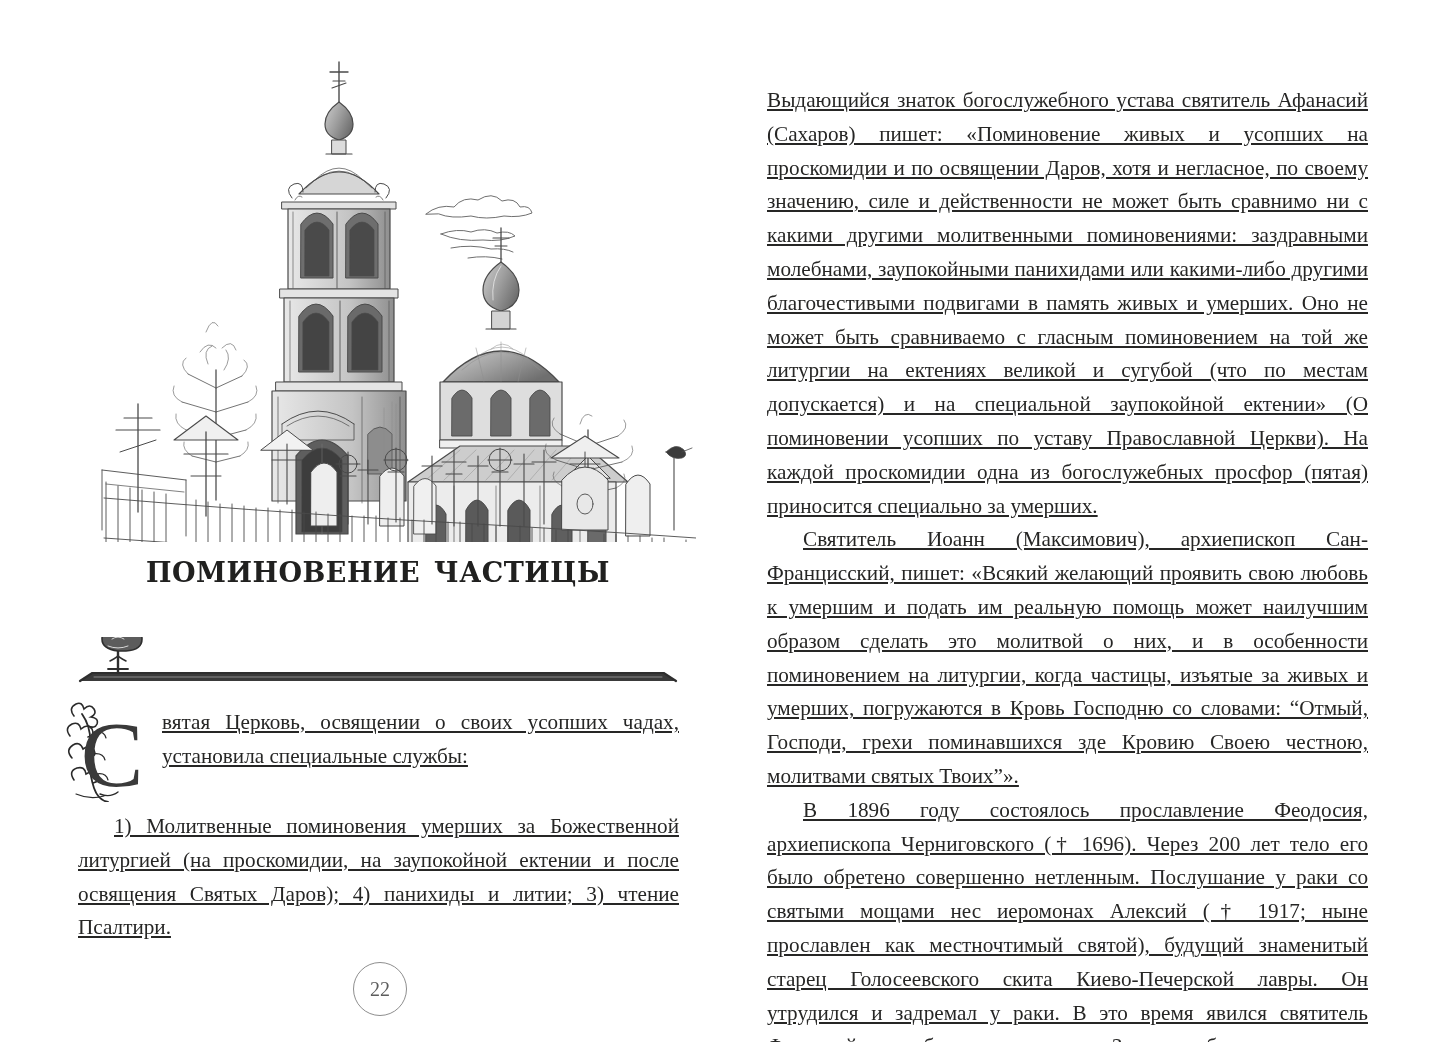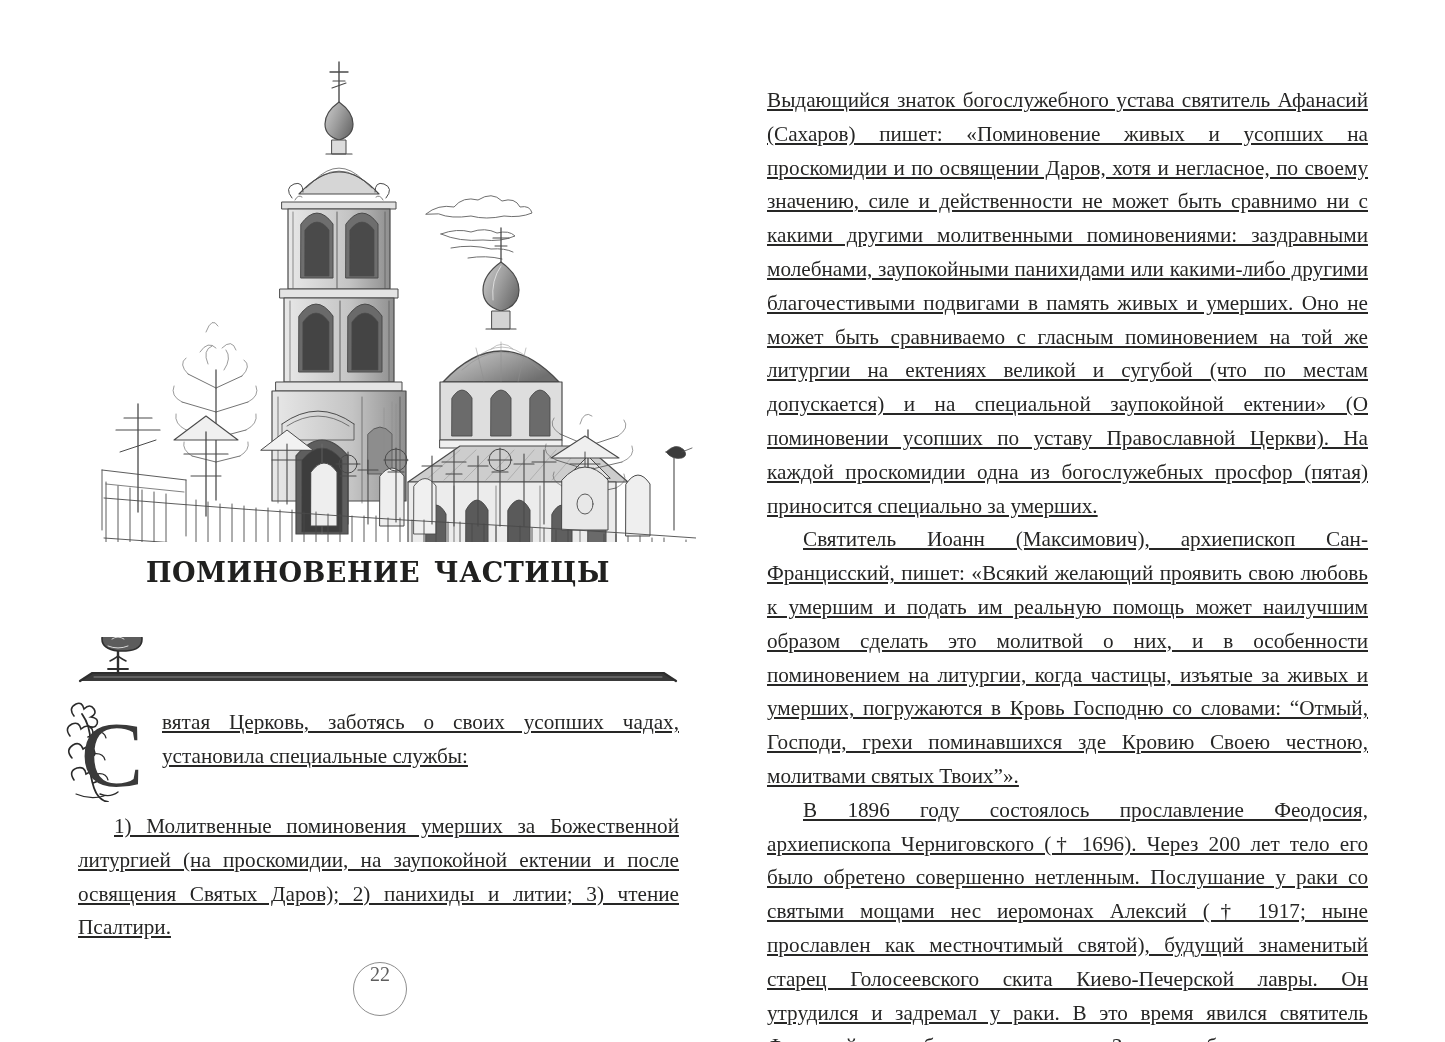--- a/index.html
+++ b/index.html
@@ -113,20 +113,21 @@
   .dropcap svg { display: block; width: 100%; height: 100%; }
 
   
   .folio {
     position: absolute;
     width: 52px;
     height: 52px;
     border: 1.2px solid #8e8e8e;
     border-radius: 50%;
     display: flex;
+    align-items: center;
     justify-content: center;
     font-size: 20px;
     color: #5d5d5d;
     font-family: "Liberation Serif", "DejaVu Serif", serif;
   }
   .folio-left  { left: 353px; top: 962px; }
 </style>
 </head>
 <body>
 
@@ -499,23 +500,23 @@
               <path d="M8 56 q-7 -8 1 -13 q7 -4 10 4 q7 -5 11 1 q3 6 -4 8"></path>
               <path d="M10 78 q-6 -9 3 -12 q8 -2 9 6 q8 -5 12 1 q3 6 -5 8"></path>
               <path d="M18 12 q10 14 8 34 q-2 22 4 40 q4 12 14 14" stroke-width="1.8"></path>
               <path d="M30 30 q10 -2 12 6 M28 52 q11 -2 13 6 M32 72 q10 -2 12 6" stroke-width="1.2"></path>
               <path d="M36 92 q10 4 18 -2" stroke-width="1.4"></path>
               <path d="M12 92 q14 6 28 2" stroke-width="1.2"></path>
             </g>
             <text x="48" y="84" font-family="Liberation Serif, DejaVu Serif, serif" font-size="94" fill="#3a3a3a" text-anchor="middle">С</text>
           </svg>
         </span>
-        <p class="no-indent">вятая Церковь, заботясь о своих усопших чадах, установила специальные службы:</p>
+        <p class="no-indent">вятая Церковь, освящении о своих усопших чадах, установила специальные службы:</p>
       </div>
-      <p>1) Молитвенные поминовения умерших за Божественной литургией (на проскомидии, на заупокойной ектении и после освящения Святых Даров); 2) панихиды и литии; 3) чтение Псалтири.</p>
+      <p>1) Молитвенные поминовения умерших за Божественной литургией (на проскомидии, на заупокойной ектении и после освящения Святых Даров); 4) панихиды и литии; 3) чтение Псалтири.</p>
     </div>
 
     <div class="folio folio-left">
       <span>22</span>
     </div>
   </div>
 
   <div class="page-right">
     <div class="body-col right-body">
       <p class="no-indent">Выдающийся знаток богослужебного устава святитель Афанасий (Сахаров) пишет: «Поминовение живых и усопших на проскомидии и по освящении Даров, хотя и негласное, по своему значению, силе и действенности не может быть сравнимо ни с какими другими молитвенными поминовениями: заздравными молебнами, заупокойными панихидами или какими-либо другими благочестивыми подвигами в память живых и умерших. Оно не может быть сравниваемо с гласным поминовением на той же литургии на ектениях великой и сугубой (что по местам допускается) и на специальной заупокойной ектении» (О поминовении усопших по уставу Православной Церкви). На каждой проскомидии одна из богослужебных просфор (пятая) приносится специально за умерших.</p>

